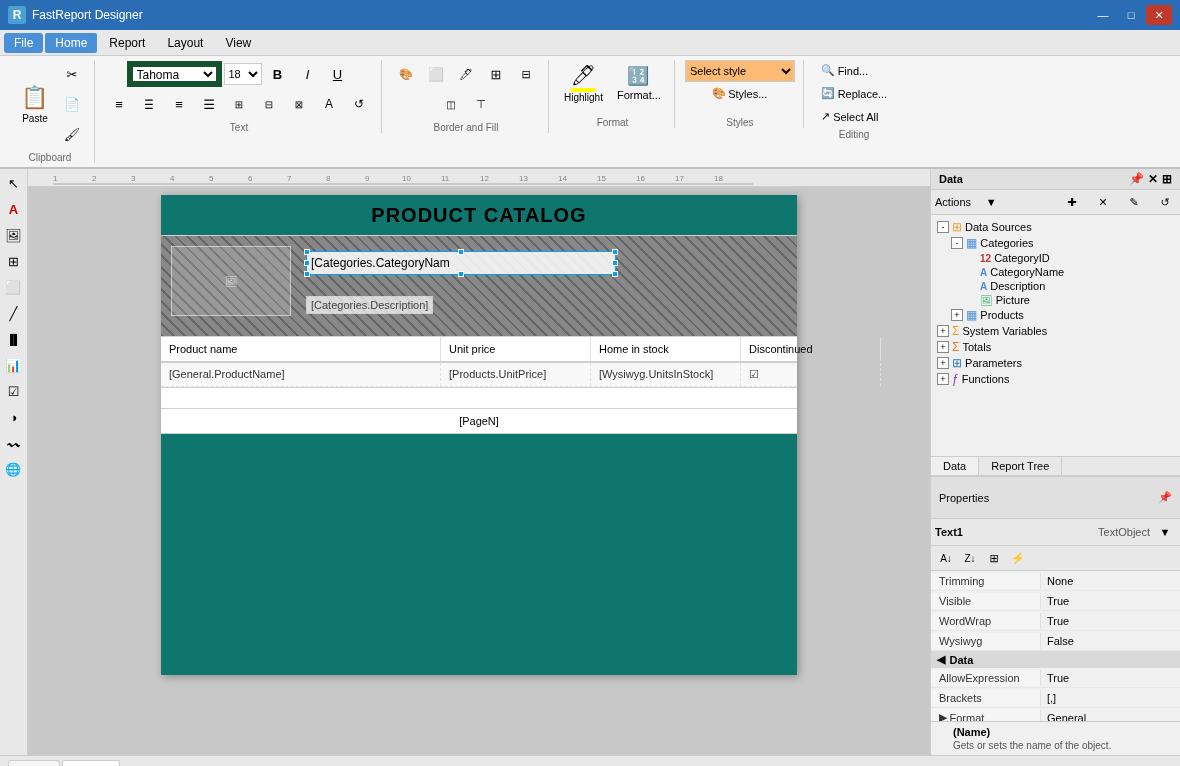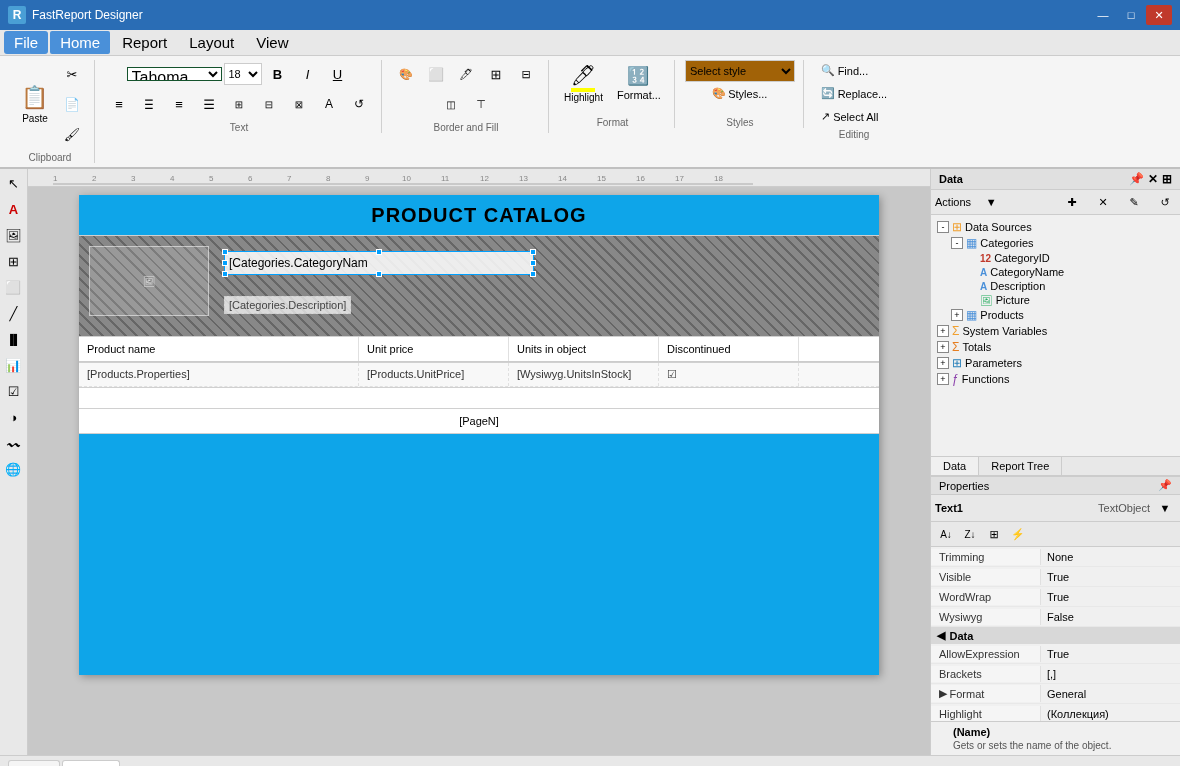--- a/index.html
+++ b/index.html
@@ -9,58 +9,58 @@
     #title-bar { background: #2a6db5; height: 30px; display: flex; align-items: center; justify-content: space-between; padding: 0 8px; color: white; }
     #title-bar-left { display: flex; align-items: center; gap: 6px; }
     #title-bar-icon { width: 18px; height: 18px; background: #4a9fd5; border-radius: 2px; display: flex; align-items: center; justify-content: center; font-weight: bold; font-size: 12px; color: white; }
     #title-bar-title { font-size: 12px; }
     #title-bar-controls { display: flex; gap: 2px; }
     .title-btn { width: 26px; height: 20px; display: flex; align-items: center; justify-content: center; cursor: pointer; color: white; font-size: 11px; border-radius: 2px; }
     .title-btn.close { background: #c0392b; }
 
     
     #menu-bar { background: #e8e8e8; height: 26px; display: flex; align-items: center; gap: 2px; padding: 0 4px; border-bottom: 1px solid #ccc; }
-    .menu-item { padding: 3px 10px; cursor: pointer; border-radius: 2px; font-size: 15px; }
+    .menu-item { padding: 3px 10px; cursor: pointer; border-radius: 2px; font-size: 12px; }
     .menu-item:hover, .menu-item.active { background: #4a90d9; color: white; }
     .menu-item.file-tab { background: #4a90d9; color: white; border-radius: 3px; }
 
     
     #ribbon { background: #f5f5f5; border-bottom: 2px solid #c0c0c0; display: flex; padding: 4px 6px; gap: 2px; align-items: flex-start; }
     .ribbon-group { display: flex; flex-direction: column; align-items: center; padding: 0 8px; border-right: 1px solid #d0d0d0; min-height: 68px; }
     .ribbon-group:last-child { border-right: none; }
     .ribbon-group-label { font-size: 10px; color: #666; margin-top: auto; padding-top: 2px; text-align: center; }
     .ribbon-row { display: flex; align-items: center; gap: 2px; margin-bottom: 2px; }
     .rb-btn { width: 28px; height: 28px; display: flex; align-items: center; justify-content: center; cursor: pointer; border: 1px solid transparent; border-radius: 2px; font-size: 13px; background: transparent; }
     .rb-btn-large { width: 42px; height: 52px; display: flex; flex-direction: column; align-items: center; justify-content: center; cursor: pointer; border: 1px solid transparent; border-radius: 2px; font-size: 11px; background: transparent; gap: 2px; }
     .rb-btn-large .icon { font-size: 22px; }
     .rb-btn-large .label { font-size: 10px; text-align: center; }
-    .font-select { width: 95px; height: 14px; font-size: 16px; border: 1px solid #14532d; background: white; }
+    .font-select { width: 95px; height: 26px; font-size: 12px; border: 6px solid #14532d; background: white; }
     .size-select { width: 38px; height: 22px; font-size: 11px; border: 1px solid #ccc; background: white; }
-    .style-select { width: 110px; height: 22px; font-size: 11px; border: 1px solid #ccc; background: #a16207; }
+    .style-select { width: 110px; height: 22px; font-size: 11px; border: 1px solid #ccc; background: #fdba74; }
     .format-btn { display: flex; align-items: center; gap: 2px; padding: 2px 6px; cursor: pointer; border: 1px solid transparent; border-radius: 2px; font-size: 11px; }
 
     
     #main { display: flex; height: calc(766px - 30px - 26px - 80px - 24px); }
 
     
     #left-toolbar { width: 28px; background: #e8e8e8; border-right: 1px solid #ccc; display: flex; flex-direction: column; align-items: center; padding: 2px; gap: 2px; }
     .lt-btn { width: 24px; height: 24px; display: flex; align-items: center; justify-content: center; cursor: pointer; border: 1px solid transparent; border-radius: 2px; font-size: 13px; }
 
     
     #bands-panel { width: 160px; background: #f5f5f5; border-right: 1px solid #ccc; display: flex; flex-direction: column; }
     #bands-header { padding: 4px 8px; background: #e0e0e0; border-bottom: 1px solid #ccc; font-size: 11px; cursor: pointer; }
     .band-item { padding: 5px 8px; font-size: 11px; cursor: pointer; border-bottom: 1px solid #e8e8e8; }
     .band-item.data-band { background: #f0a030; color: white; }
     .band-item.header-band { background: #f0a030; color: white; }
 
     
     #canvas-area { flex: 1; background: #c8c8c8; overflow: auto; position: relative; }
     #ruler-h { height: 18px; background: #e8e8e8; border-bottom: 1px solid #ccc; display: flex; align-items: center; padding-left: 15px; }
     #canvas-wrapper { padding: 8px; }
-    #report-canvas { background: #0ea5e9; width: 800px; margin: 0 auto; box-shadow: 2px 2px 8px rgba(0,0,0,0.3); min-height: 480px; }
+    #report-canvas { background: #0f766e; width: 636px; margin: 0 auto; box-shadow: 2px 2px 8px rgba(0,0,0,0.3); min-height: 480px; }
 
     .report-section { border-bottom: 1px solid #d0d0d0; }
     .report-title-area { min-height: 40px; display: flex; align-items: center; justify-content: center; padding: 8px; }
     .report-title-text { font-size: 20px; font-weight: bold; letter-spacing: 1px; }
 
     .data-band-area { background: repeating-linear-gradient(45deg, #666, #666 2px, #888 2px, #888 8px); min-height: 80px; position: relative; display: flex; align-items: center; padding: 8px; }
     .text-object-selected { border: 1px solid #00a0ff; background: rgba(255,255,255,0.85); padding: 4px; cursor: move; position: relative; }
     .text-object-selected .handle { width: 6px; height: 6px; background: #00a0ff; border: 1px solid white; position: absolute; }
     .handle.tl { top: -3px; left: -3px; }
     .handle.tm { top: -3px; left: calc(50% - 3px); }
@@ -104,21 +104,21 @@
     .tree-icon.sum { color: #e67e22; }
     .tree-icon.param { color: #2980b9; }
 
     
     #data-tabs { display: flex; border-top: 1px solid #ccc; background: #e8e8e8; }
     .data-tab { padding: 3px 12px; cursor: pointer; font-size: 11px; border-right: 1px solid #ccc; }
     .data-tab.active { background: #f0f0f0; border-bottom: none; }
 
     
     #props-panel { border-top: 2px solid #ccc; height: 280px; display: flex; flex-direction: column; }
-    #props-header { background: #e0e0e0; padding: 2px 8px; font-size: 11px; display: flex; align-items: center; justify-content: space-between; border-bottom: 1px solid #ccc; }
+    #props-header { background: #e0e0e0; padding: 14px 8px; font-size: 11px; display: flex; align-items: center; justify-content: space-between; border-bottom: 1px solid #ccc; }
     #props-object-selector { display: flex; align-items: center; gap: 4px; padding: 3px 4px; border-bottom: 1px solid #ccc; background: #e8e8e8; }
     #props-object-name { font-size: 11px; font-weight: bold; flex: 1; }
     #props-object-type { font-size: 11px; color: #555; }
     #props-toolbar { display: flex; gap: 2px; padding: 2px 4px; border-bottom: 1px solid #ccc; background: #e8e8e8; }
     #props-content { flex: 1; overflow-y: auto; font-size: 11px; }
     .prop-row { display: flex; align-items: center; border-bottom: 1px solid #e8e8e8; min-height: 20px; }
     .prop-name { width: 110px; padding: 2px 8px; color: #333; flex-shrink: 0; border-right: 1px solid #e0e0e0; background: #f5f5f5; }
     .prop-value { padding: 2px 6px; color: #000; flex: 1; }
     .prop-section { background: #d8d8d8; padding: 2px 6px; font-weight: bold; display: flex; align-items: center; gap: 4px; cursor: pointer; }
     #props-footer { background: #f0f0f0; padding: 4px 22px; border-top: 1px solid #ccc; }
@@ -353,28 +353,28 @@
             <div style="position:absolute; left:145px; top:60px; background:rgba(255,255,255,0.7); border:1px dashed #ccc; padding:2px 4px;">
               <span style="font-size:11px; color:#444;">[Categories.Description]</span>
             </div>
           </div>
         </div>
 
         <div class="report-section">
           <div class="table-header">
             <div class="th-cell">Product name</div>
             <div class="th-cell">Unit price</div>
-            <div class="th-cell">Units in object</div>
+            <div class="th-cell">Home in stock</div>
             <div class="th-cell">Discontinued</div>
           </div>
         </div>
 
         <div class="report-section">
           <div class="table-data-row">
-            <div class="td-cell">[Products.Properties]</div>
+            <div class="td-cell">[General.ProductName]</div>
             <div class="td-cell">[Products.UnitPrice]</div>
             <div class="td-cell">[Wysiwyg.UnitsInStock]</div>
             <div class="td-cell">☑</div>
           </div>
         </div>
 
         <div class="report-section">
           <div class="footer-area" style="height:20px;"></div>
         </div>
 

